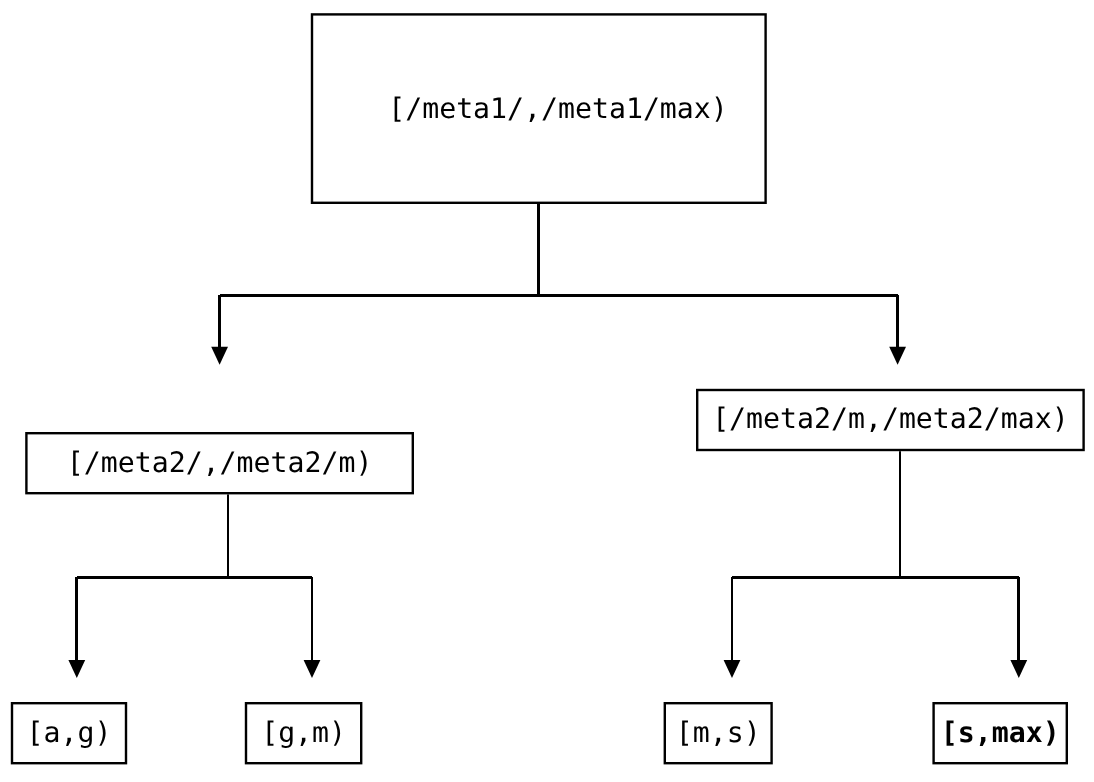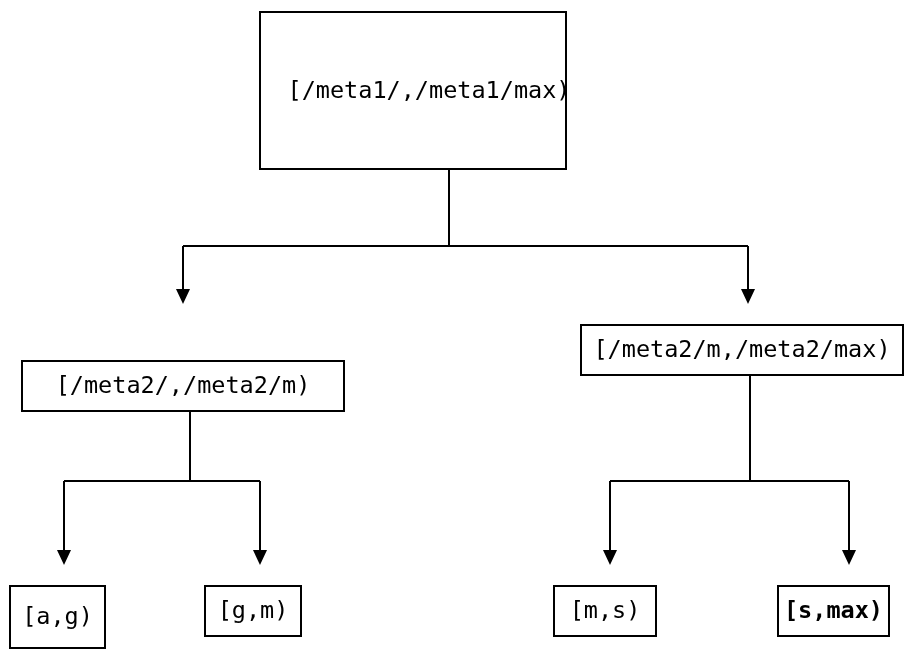--- a/index.html
+++ b/index.html
@@ -87,41 +87,41 @@
 
     <path class="edge-line" d="M 610 481 L 849 481"></path>
 
     <path class="edge-line" d="M 610 481 L 610 552"></path>
     <polygon class="arrow-head" points="603,550 617,550 610,565"></polygon>
 
     <path class="edge-line" d="M 849 481 L 849 552"></path>
     <polygon class="arrow-head" points="842,550 856,550 849,565"></polygon>
   </svg>
 
-  <div class="node" style="left:259px; top:11px; width:308px; height:159px;padding-left:32px;">
+  <div class="node" style="left:259px; top:11px; width:380px; height:159px;padding-left:32px;">
     <span class="node-label">[/meta1/,/meta1/max)</span>
   </div>
 
   <div class="node" style="left:21px; top:324px; width:324px; height:52px;margin-top:36px;">
     <span class="node-label">[/meta2/,/meta2/m)</span>
   </div>
 
   <div class="node" style="left:580px; top:324px; width:324px; height:52px;">
     <span class="node-label">[/meta2/m,/meta2/max)</span>
   </div>
 
-  <div class="node" style="left:9px; top:585px; width:97px; height:64px;">
+  <div class="node" style="left:9px; top:585px; width:97px; height:52px;">
     <span class="node-label">[a,g)</span>
   </div>
 
   <div class="node" style="left:204px; top:585px; width:98px; height:52px;">
     <span class="node-label">[g,m)</span>
   </div>
 
-  <div class="node" style="left:553px; top:585px; width:104px; height:52px;">
+  <div class="node" style="left:553px; top:585px; width:91px; height:52px;">
     <span class="node-label">[m,s)</span>
   </div>
 
   <div class="node" style="left:777px; top:585px; width:113px; height:52px;font-weight:bold;">
     <span class="node-label">[s,max)</span>
   </div>
 
 </div>
 
 </body></html>

